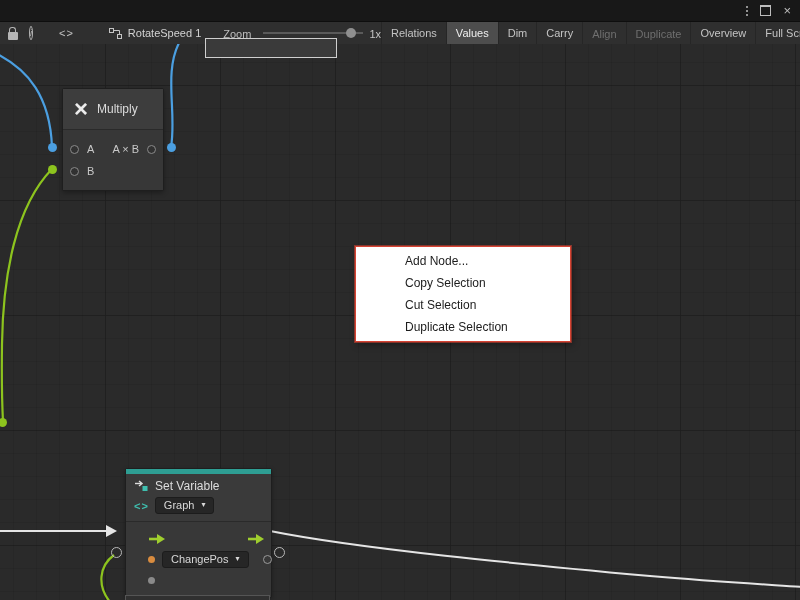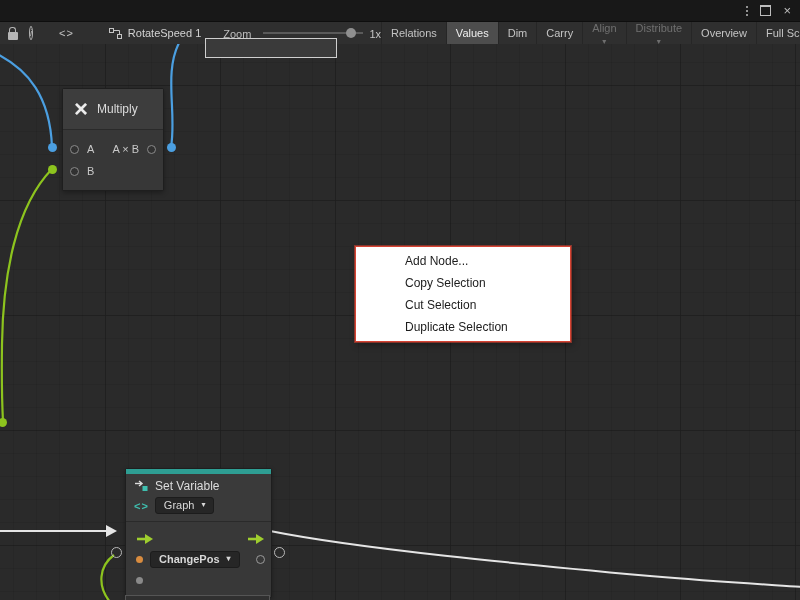--- a/index.html
+++ b/index.html
@@ -25,21 +25,21 @@
              font-size:9px;font-style:italic;color:#b5b5b5;margin-left:11px;}
   .code-ico{margin-left:26px;letter-spacing:1px;color:#c4c4c4;font-size:11px;}
   .tb-sep{width:1px;height:100%;background:#242424;margin-left:22px;}
   .graphname{display:flex;align-items:center;gap:6px;margin-left:13px;color:#d2d2d2;}
   .zoom-group{display:flex;align-items:flex-end;margin-left:22px;}
   .zoom-label{color:#bdbdbd;}
   .slider{position:relative;width:100px;height:14px;margin:0 6px 0 12px;cursor:pointer;}
   .slider .track{position:absolute;top:6px;left:0;right:0;height:2px;background:#5a5a5a;}
   .slider .thumb{position:absolute;top:2px;left:calc(88% - 5px);width:10px;height:10px;border-radius:50%;background:#8f8f8f;}
   .tb-buttons{display:flex;align-items:stretch;height:100%;margin-left:auto;}
-  .tb-btn{display:flex;align-items:center;gap:4px;padding:0 9px;border-left:1px solid #262626;color:#c4c4c4;}
+  .tb-btn{display:flex;align-items:center;gap:4px;padding:6px 9px;border-left:1px solid #262626;color:#c4c4c4;}
   .tb-btn.active{background:#4d4d4d;color:#f0f0f0;}
   .tb-btn.disabled{color:#6f6f6f;flex-direction:column;}
   .caret{font-size:8px;line-height:1;}
 
   
   .canvas{position:absolute;top:44px;left:0;width:800px;height:556px;background-color:#2a2a2a;
     background-image:
       linear-gradient(rgba(0,0,0,0.07) 1px, transparent 1px),
       linear-gradient(90deg, rgba(0,0,0,0.07) 1px, transparent 1px),
       linear-gradient(#222222 1px, transparent 1px),
@@ -69,21 +69,21 @@
   .mul-row .spacer{flex:1;}
 
   
   .node-setvar{left:125px;top:424px;width:145px;}
   .teal-strip{height:5px;background:#2E9E93;}
   .sv-header{display:flex;align-items:center;gap:7px;padding:5px 8px 2px 8px;font-size:12px;color:#dcdcdc;}
   .sv-sub{display:flex;align-items:center;gap:6px;padding:2px 8px 7px 8px;border-bottom:1px solid #2a2a2a;}
   .teal-code{color:#3FBFAF;font-size:11px;font-weight:bold;letter-spacing:1px;}
   .pill{display:inline-flex;align-items:center;gap:7px;background:#262626;border:1px solid #1c1c1c;border-radius:3px;
         padding:1px 8px 2px 8px;font-size:11px;color:#d8d8d8;}
-  .sv-body{background:#383838;padding:6px 0 6px 4px;font-weight:bold;}
+  .sv-body{background:#383838;padding:6px 0 6px 16px;}
   .sv-row{height:21px;display:flex;align-items:center;padding:0 6px;gap:7px;}
   .sv-row .spacer{flex:1;}
   .dot-orange{width:7px;height:7px;border-radius:50%;background:#D98C3F;flex:0 0 auto;}
   .dot-gray{width:7px;height:7px;border-radius:50%;background:#8a8a8a;flex:0 0 auto;}
   .ring-sm{width:7px;height:7px;border:1px solid #9a9a9a;border-radius:50%;flex:0 0 auto;}
   .node-footer{position:absolute;left:125px;top:551px;width:143px;height:6px;background:#303030;border:1px solid #555555;border-bottom:none;}
 
   
   .context-menu{position:absolute;left:355px;top:202px;width:190px;background:#ffffff;border:1px solid #D64333;
                 box-shadow:0 0 0 1px rgba(214,67,51,0.55),2px 3px 7px rgba(0,0,0,0.35);padding:3px 12px;}
@@ -140,21 +140,21 @@
           <span>Dim</span>
         </span>
       <span class="tb-btn">
           <span>Carry</span>
         </span>
       <span class="tb-btn disabled">
           <span>Align</span>
           <span class="caret">▾</span>
         </span>
       <span class="tb-btn disabled">
-          <span>Distribute</span>
+          <span>Duplicate</span>
           <span class="caret">▾</span>
         </span>
       <span class="tb-btn">
           <span>Overview</span>
         </span>
       <span class="tb-btn">
           <span>Full Screen</span>
         </span>
     </span>
   </div>

